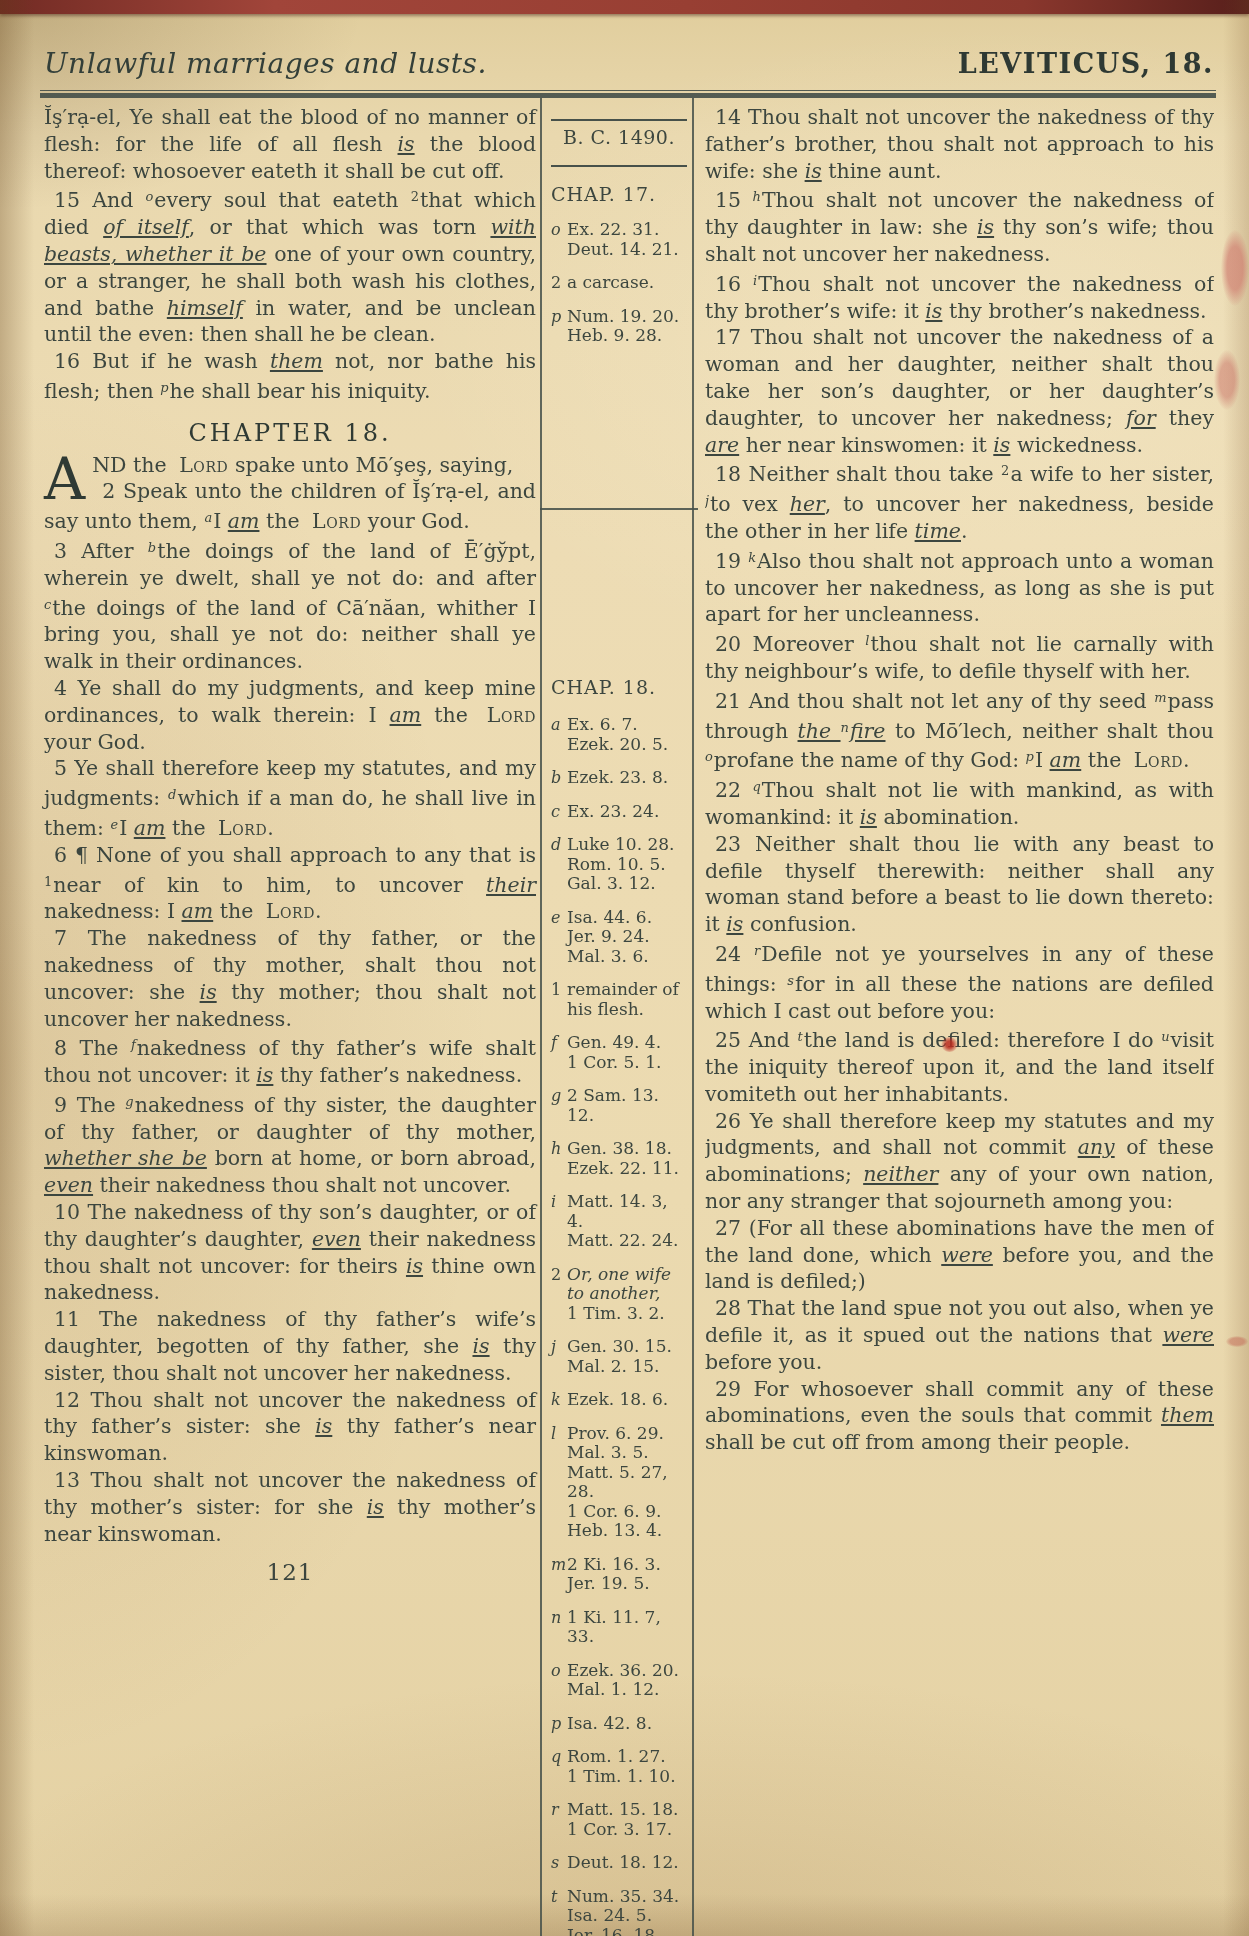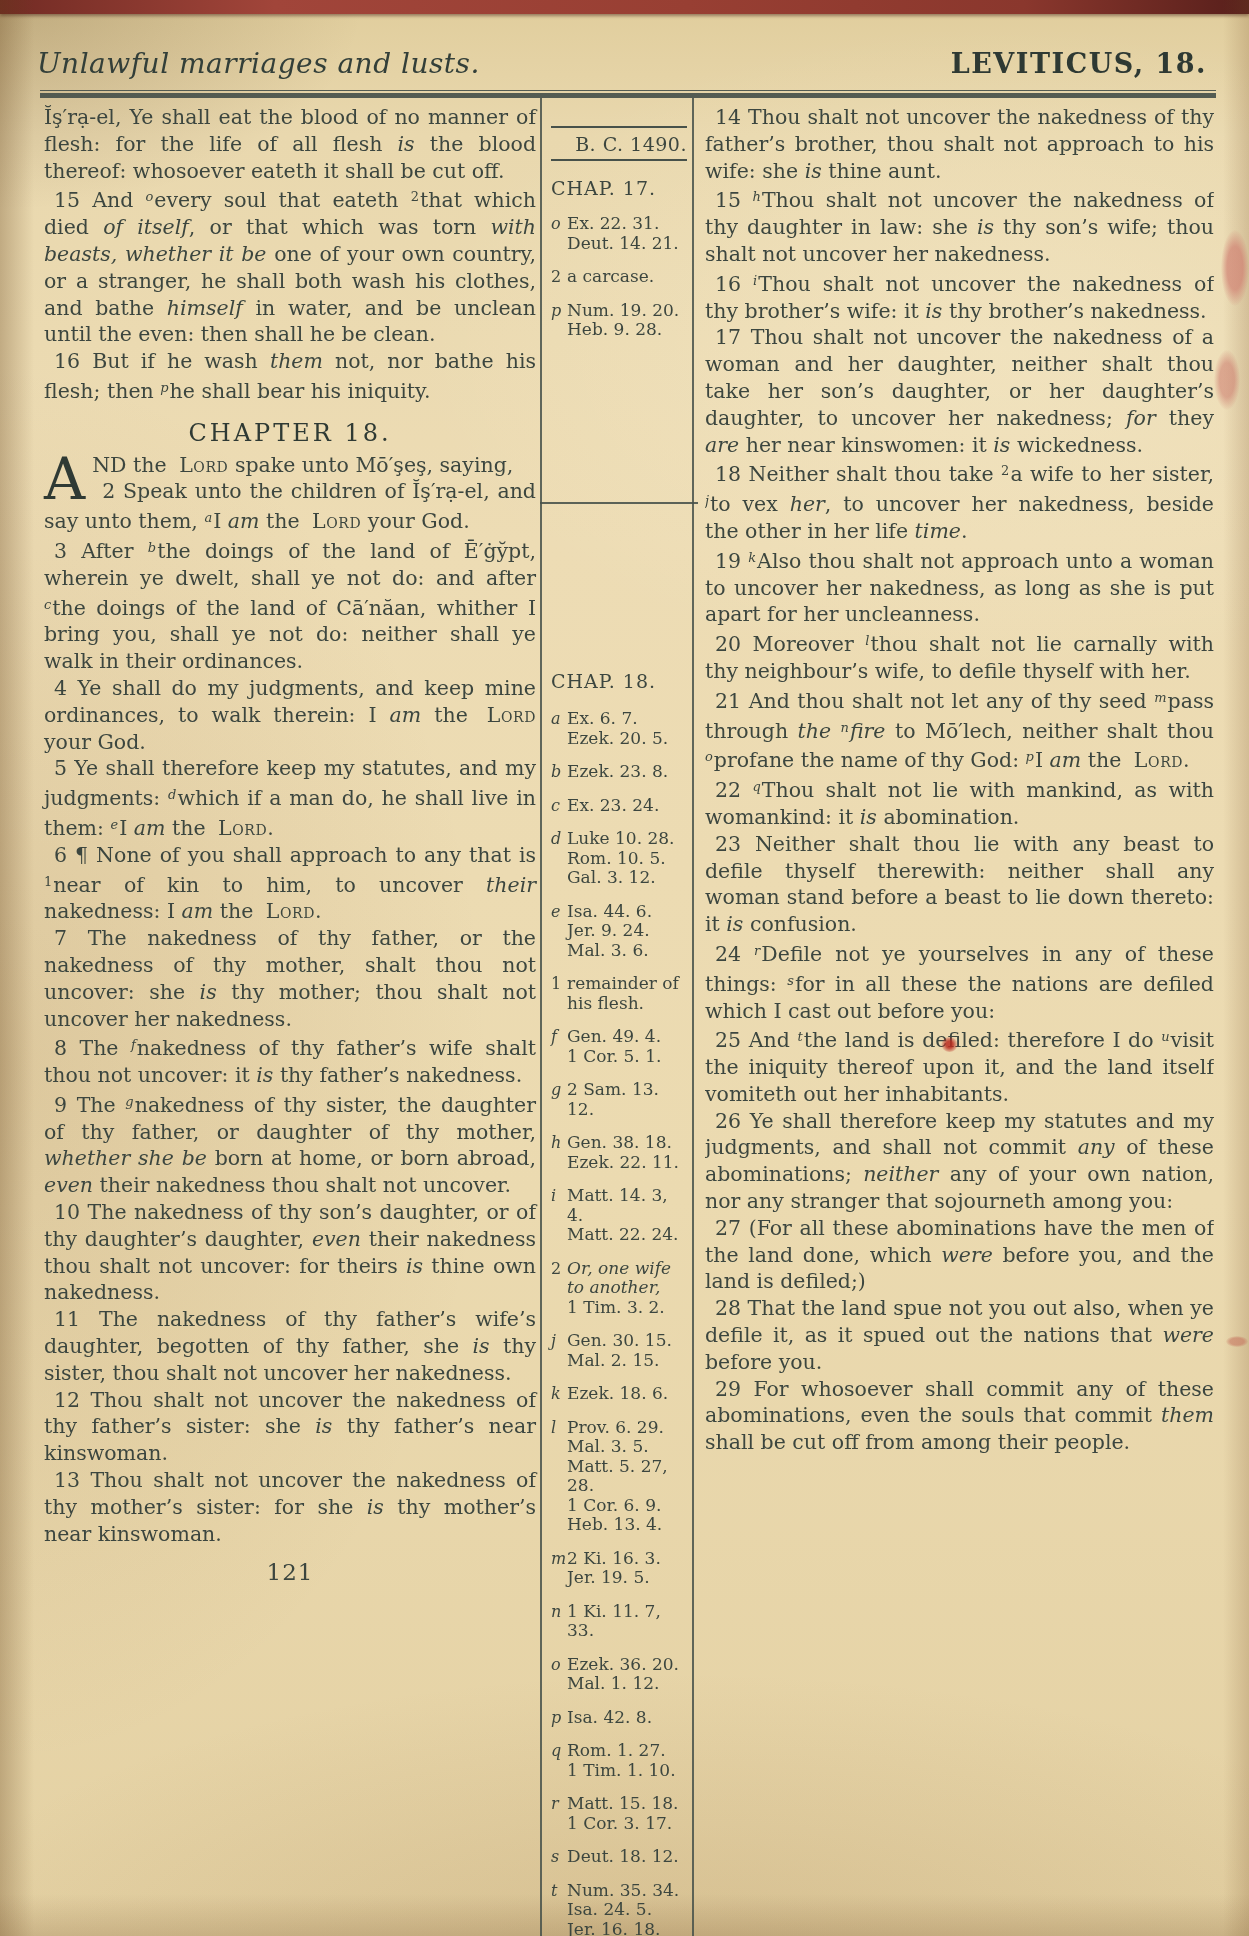--- a/index.html
+++ b/index.html
@@ -17,21 +17,21 @@
   .top-strip{position:absolute;left:0;top:0;right:0;height:14px;
     background:linear-gradient(90deg,#722b24,#a1453a 22%,#983f33 55%,#8a372d 82%,#571f1b);
     box-shadow:0 2px 3px rgba(60,20,15,.45);}
   .edge-left{position:absolute;left:0;top:0;bottom:0;width:34px;
     background:linear-gradient(90deg,rgba(97,63,25,.30),rgba(97,63,25,0));}
   .edge-right{position:absolute;right:0;top:0;bottom:0;width:26px;
     background:linear-gradient(270deg,rgba(120,80,40,.22),rgba(120,80,40,0));}
   .edge-bottom{position:absolute;left:0;right:0;bottom:0;height:42px;
     background:linear-gradient(0deg,rgba(110,75,35,.20),rgba(110,75,35,0));}
 
-  .running-head{position:absolute;top:47px;left:37px;width:1170px;
+  .running-head{position:absolute;top:47px;left:44px;width:1170px;
     display:flex;justify-content:space-between;align-items:baseline;}
   .rh-left{font-style:italic;font-size:28px;letter-spacing:.5px;color:#333f39;}
   .rh-right{font-size:27px;font-weight:bold;letter-spacing:1.5px;color:#2e3933;}
   .head-rule{position:absolute;top:90px;left:40px;width:1176px;height:8px;
     background:linear-gradient(180deg,var(--rule,#47514a) 0 1.5px,transparent 1.5px 3.5px,var(--rule,#47514a) 3.5px 100%);
     opacity:.92;}
 
   .rule-v{position:absolute;top:98px;bottom:0;width:2.4px;background:var(--rule,#47514a);opacity:.85;}
   .rule-v1{left:540px;} .rule-v2{left:692px;}
 
@@ -42,28 +42,28 @@
 
   
   .para{font-size:20.5px;line-height:26.8px;text-align:justify;}
   .para.verse{text-indent:10px;}
   .para.opening{text-indent:0;}
   .para.chapter-heading{text-align:center;text-indent:0;font-size:24px;letter-spacing:3px;
     margin:15px 0 5px;color:#2f3a34;}
   .para.headnote{text-align:center;text-indent:0;font-size:17px;line-height:20px;margin:0 0 4px;}
   .para.dropcap-para{text-indent:0;}
   .dropcap{float:left;font-size:57px;line-height:46px;padding:4px 7px 0 0;color:#2f3a34;}
-  .seg-i{font-style:italic;}
+  .seg-i{font-style:italic;text-decoration:underline;}
   .seg-sc{font-variant:small-caps;letter-spacing:.6px;margin-left:6px;}
   .seg-ref{font-style:italic;font-size:13px;vertical-align:6px;margin-right:1px;}
   .seg-refn{font-size:13px;vertical-align:6px;margin-right:1px;}
 
   
-  .bc-box{margin-top:22px;border-top:2.5px solid var(--rule,#47514a);border-bottom:2.5px solid var(--rule,#47514a);
-    padding:7px 0 4px;text-align:right;font-size:19px;letter-spacing:.5px;}
+  .bc-box{margin-top:15px;border-top:2.5px solid var(--rule,#47514a);border-bottom:2.5px solid var(--rule,#47514a);
+    padding:7px 0 17px;text-align:center;font-size:19px;letter-spacing:.5px;}
   .chap-label{text-align:left;font-size:19px;letter-spacing:1px;margin:18px 0 16px;}
   .chap-label.c18{margin:0 0 18px;}
   .spacer1{height:148px;} .spacer2{height:168px;}
   .center-rule{height:2.4px;background:var(--rule,#47514a);opacity:.88;margin:0 -11px 0 -11px;}
   .ref-group{display:flex;margin-bottom:14px;}
   .ref-mark{flex:none;width:16px;font-style:italic;font-size:16px;}
   .ref-mark.up{font-style:normal;}
   .ref-body{flex:1;}
   .ref-line{display:block;}
   .ref-line.it{font-style:italic;}

